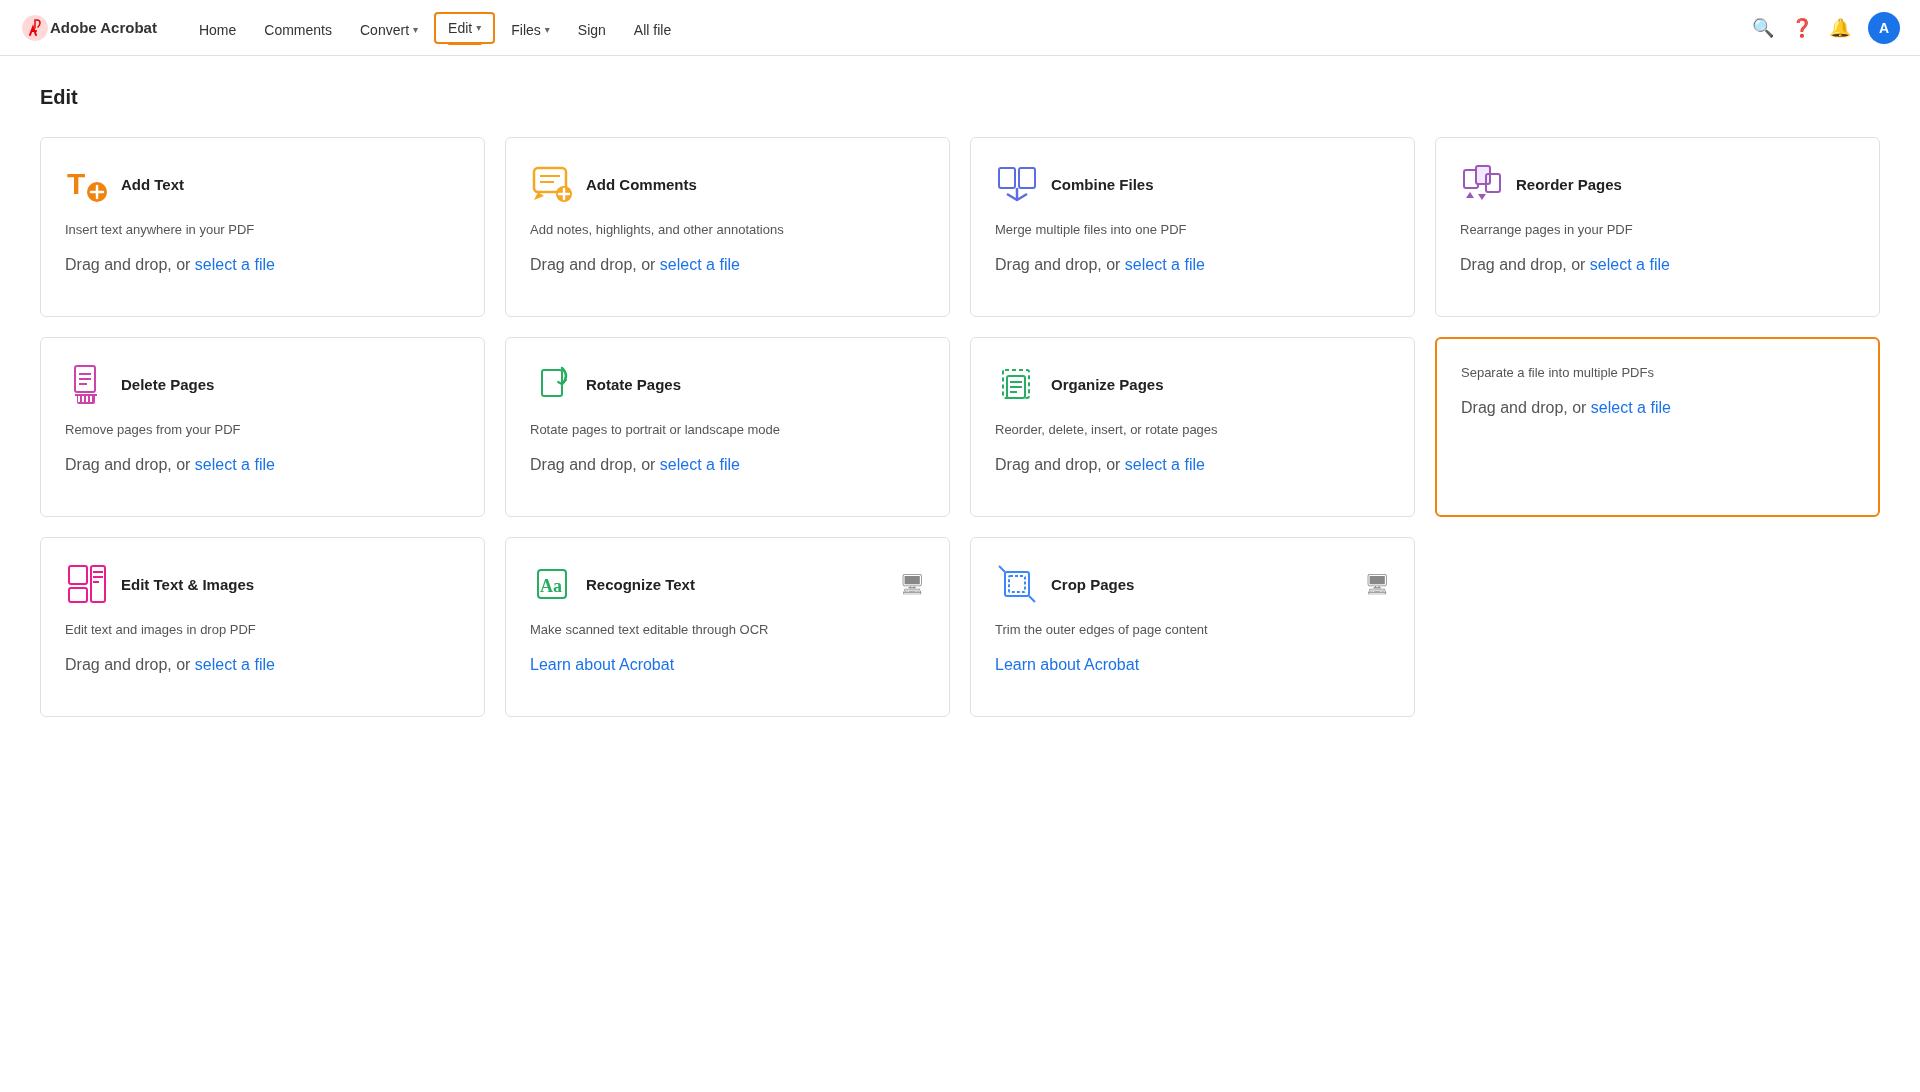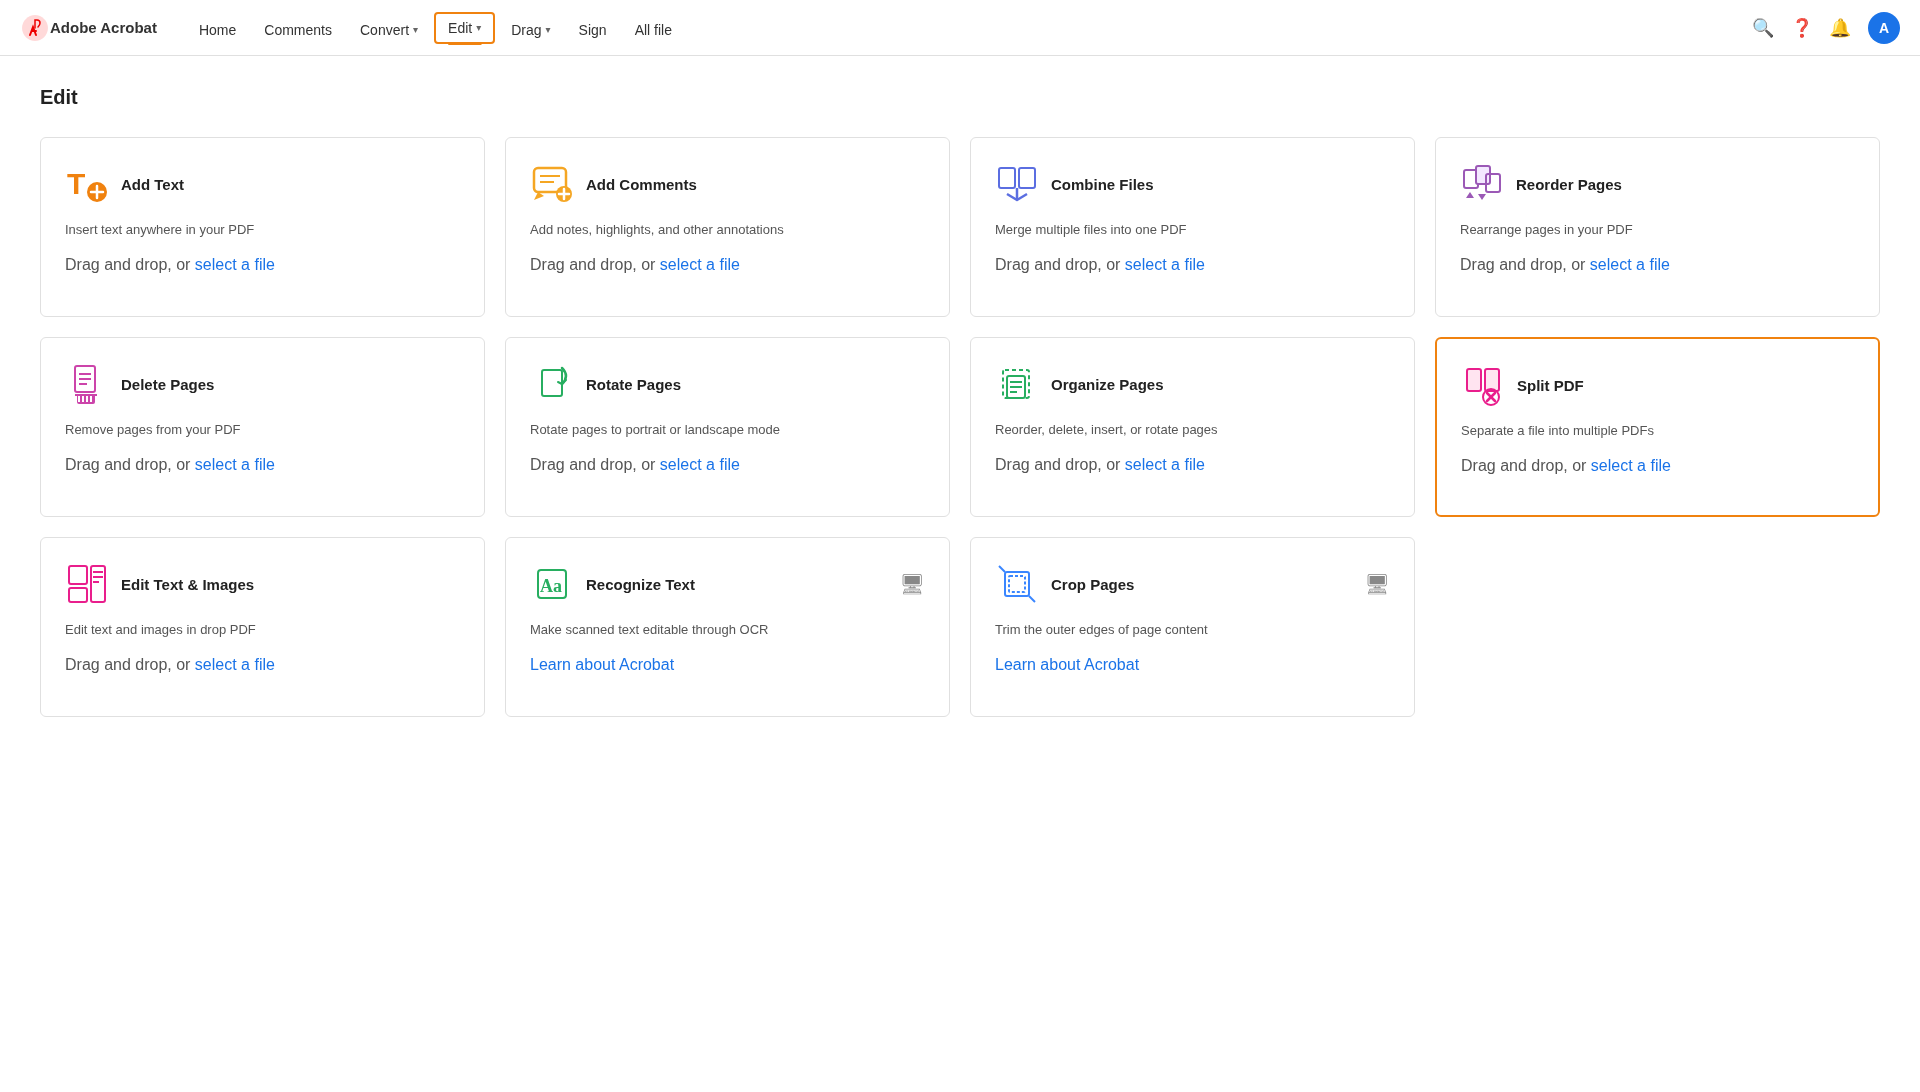--- a/index.html
+++ b/index.html
@@ -80,21 +80,21 @@
     </div>
     <div class="nav-item">
       <span>Convert</span>
       <span class="nav-chevron">▾</span>
     </div>
     <div class="nav-item active">
       <span>Edit</span>
       <span class="nav-chevron">▾</span>
     </div>
     <div class="nav-item">
-      <span>Drag</span>
+      <span>Files</span>
       <span class="nav-chevron">▾</span>
     </div>
     <div class="nav-item">
       <span>Sign</span>
     </div>
     <div class="nav-item">
       <span>All file</span>
     </div>
   </div>
 
@@ -227,30 +227,20 @@
         </svg>
         <span class="card-title">Organize Pages</span>
       </div>
       <p class="card-desc">Reorder, delete, insert, or rotate pages</p>
       <div class="card-action">
         <span>Drag and drop, or </span><a class="select-link">select a file</a>
       </div>
     </div>
 
     <div class="tool-card highlighted">
-      <div class="card-header">
-        <svg class="card-icon" viewBox="0 0 44 44">
-          <rect x="6" y="6" width="14" height="22" rx="2" fill="#ffe4f0" stroke="#e91e8c" stroke-width="2"></rect>
-          <rect x="24" y="6" width="14" height="22" rx="2" fill="#ffe4f0" stroke="#e91e8c" stroke-width="2"></rect>
-          <circle cx="30" cy="34" r="8" fill="none" stroke="#e91e8c" stroke-width="2"></circle>
-          <line x1="26" y1="30" x2="34" y2="38" stroke="#e91e8c" stroke-width="2.5" stroke-linecap="round"></line>
-          <line x1="34" y1="30" x2="26" y2="38" stroke="#e91e8c" stroke-width="2.5" stroke-linecap="round"></line>
-        </svg>
-        <span class="card-title">Split PDF</span>
-      </div>
       <p class="card-desc">Separate a file into multiple PDFs</p>
       <div class="card-action">
         <span>Drag and drop, or </span><a class="select-link">select a file</a>
       </div>
     </div>
 
     <div class="tool-card">
       <div class="card-header">
         <svg class="card-icon" viewBox="0 0 44 44">
           <rect x="4" y="4" width="18" height="18" rx="2" fill="none" stroke="#e91e8c" stroke-width="2"></rect>

